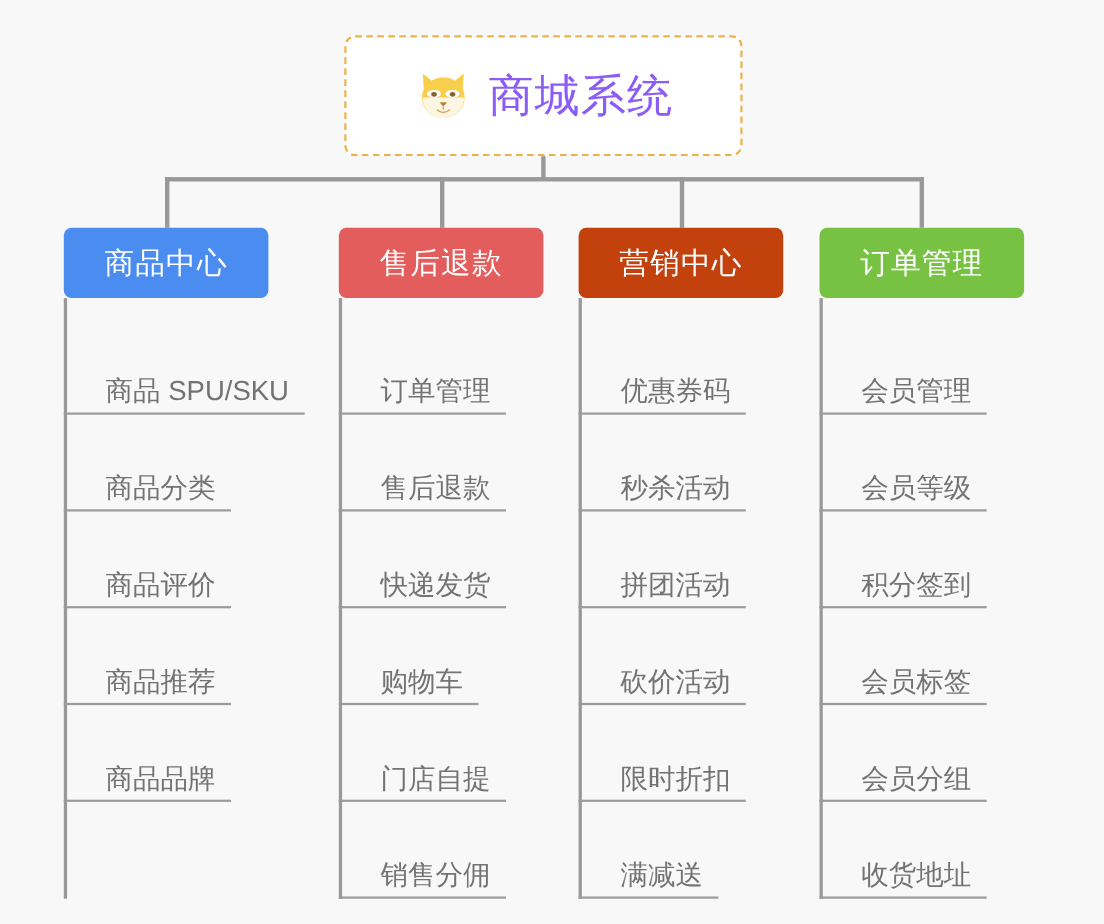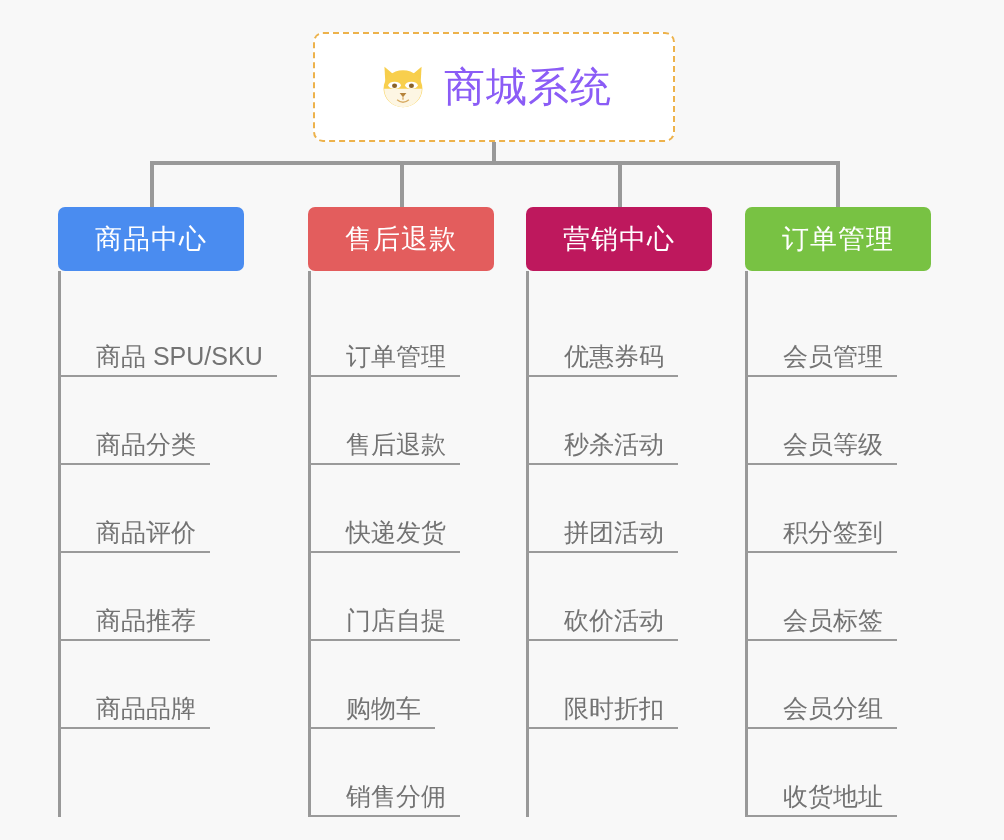--- a/index.html
+++ b/index.html
@@ -193,51 +193,54 @@
       <div class="leaf">
         <span class="leaf-label">订单管理<span class="leaf-underline" style="width: 152px; left: -38px;"></span></span>
       </div>
       <div class="leaf">
         <span class="leaf-label">售后退款<span class="leaf-underline" style="width: 152px; left: -38px;"></span></span>
       </div>
       <div class="leaf">
         <span class="leaf-label">快递发货<span class="leaf-underline" style="width: 152px; left: -38px;"></span></span>
       </div>
       <div class="leaf">
+        <span class="leaf-label">购物车<span class="leaf-underline" style="width: 127px; left: -38px;"></span></span>
+      </div>
+      <div class="leaf">
         <span class="leaf-label">门店自提<span class="leaf-underline" style="width: 152px; left: -38px;"></span></span>
       </div>
       <div class="leaf">
-        <span class="leaf-label">购物车<span class="leaf-underline" style="width: 127px; left: -38px;"></span></span>
-      </div>
-      <div class="leaf">
         <span class="leaf-label">销售分佣<span class="leaf-underline" style="width: 152px; left: -38px;"></span></span>
       </div>
     </div>
   </div>
 
   <div class="branch" style="left:526px;width:186px;">
-    <div class="branch-header" style="background: #be185d;">
+    <div class="branch-header" style="background: #c2410c;">
       <span>营销中心</span>
     </div>
     <div class="leaf-list">
       <div class="leaf-rail" style="height: 546px;"></div>
       <div class="leaf">
         <span class="leaf-label">优惠券码<span class="leaf-underline" style="width: 152px; left: -38px;"></span></span>
       </div>
       <div class="leaf">
         <span class="leaf-label">秒杀活动<span class="leaf-underline" style="width: 152px; left: -38px;"></span></span>
       </div>
       <div class="leaf">
         <span class="leaf-label">拼团活动<span class="leaf-underline" style="width: 152px; left: -38px;"></span></span>
       </div>
       <div class="leaf">
         <span class="leaf-label">砍价活动<span class="leaf-underline" style="width: 152px; left: -38px;"></span></span>
       </div>
       <div class="leaf">
         <span class="leaf-label">限时折扣<span class="leaf-underline" style="width: 152px; left: -38px;"></span></span>
+      </div>
+      <div class="leaf">
+        <span class="leaf-label">满减送<span class="leaf-underline" style="width: 127px; left: -38px;"></span></span>
       </div>
     </div>
   </div>
 
   <div class="branch" style="left:745px;width:186px;">
     <div class="branch-header" style="background: rgb(120, 194, 67);">
       <span>订单管理</span>
     </div>
     <div class="leaf-list">
       <div class="leaf-rail" style="height: 546px;"></div>

